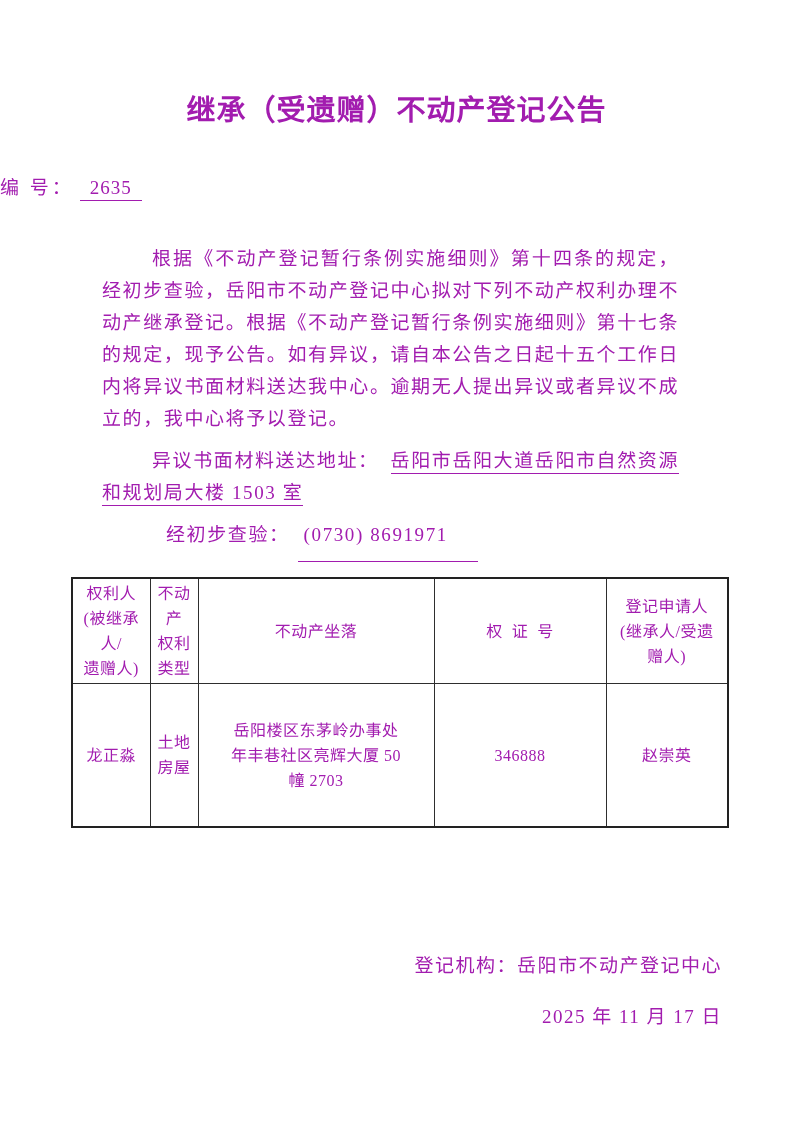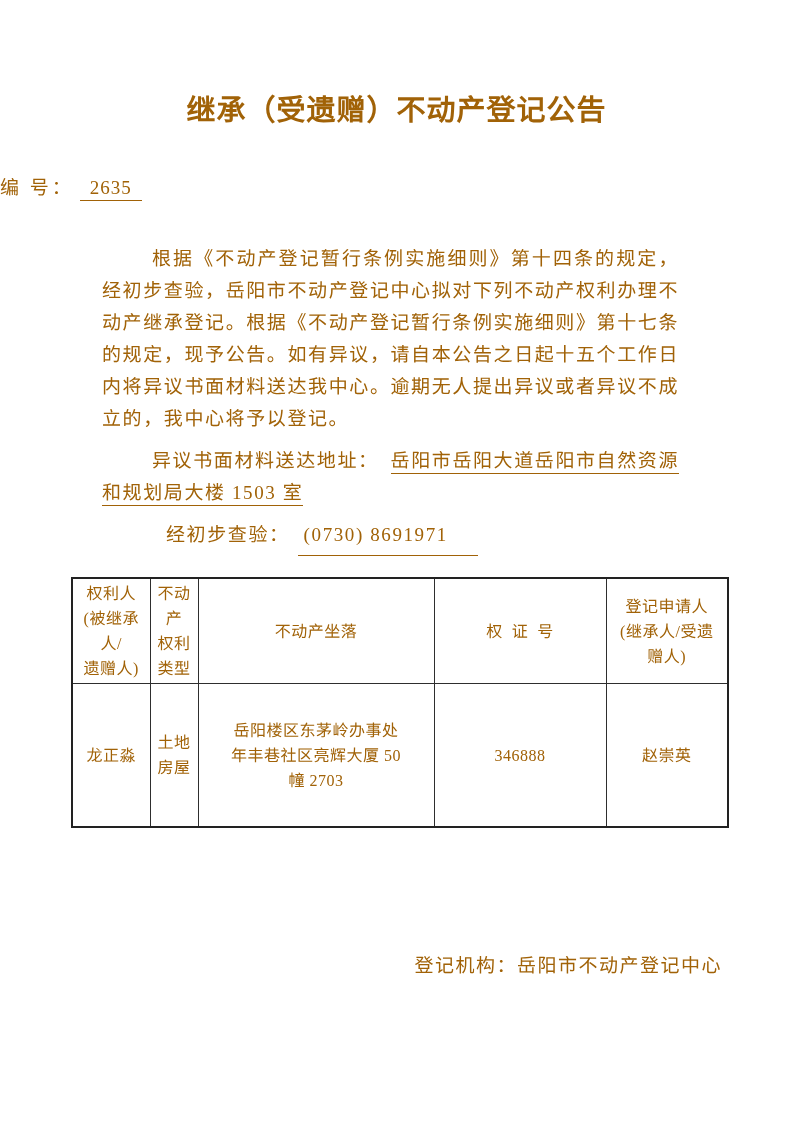--- a/index.html
+++ b/index.html
@@ -2,21 +2,21 @@
 <html lang="zh-CN"><head>
 <meta charset="utf-8">
 <style>
   html, body { margin: 0; padding: 0; background: #ffffff; }
   .page {
     position: relative;
     width: 793px;
     height: 1122px;
     background: #ffffff;
     font-family: "Liberation Serif", "DejaVu Serif", serif;
-    color: #a16207;
+    color: #a21caf;
     overflow: hidden;
   }
   .doc-title {
     margin: 86px 0 0 0;
     text-align: center;
     font-family: "Liberation Sans", "DejaVu Sans", sans-serif;
     font-size: 29px;
     font-weight: 700;
     letter-spacing: 1px;
   }
@@ -44,21 +44,21 @@
   .p-main    { text-indent: 50px; }
   .p-address { text-indent: 50px; }
   .p-contact { text-indent: 64px; }
   .address-value {
     border-bottom: 1px solid currentColor;
     padding-bottom: 2px;
     margin-left: 12px;
   }
   .contact-value {
     border-bottom: 1px solid currentColor;
-    padding: 0 30px 10px 6px;
+    padding: 0 30px 16px 6px;
     margin-left: 8px;
   }
   .doc-table {
     margin: 26px 6px 0 71px;
     border-collapse: collapse;
     table-layout: fixed;
     width: 656px;
     border: 2px solid #222222;
     font-size: 16px;
   }
@@ -138,15 +138,16 @@
         <td>346888</td>
         <td>赵崇英</td>
       </tr>
     </tbody>
   </table>
 
   <div class="doc-footer">
     <p class="footer-agency">
       <span>登记机构：</span><span>岳阳市不动产登记中心</span>
     </p>
+    <p class="footer-date">2025 年 11 月 17 日</p>
   </div>
 
 </div>
 
 </body></html>

